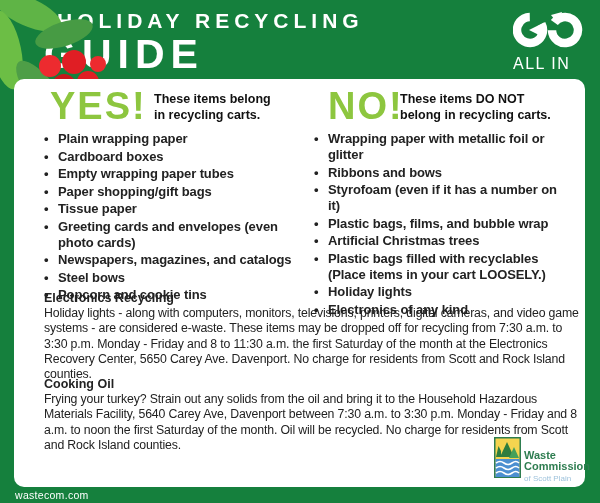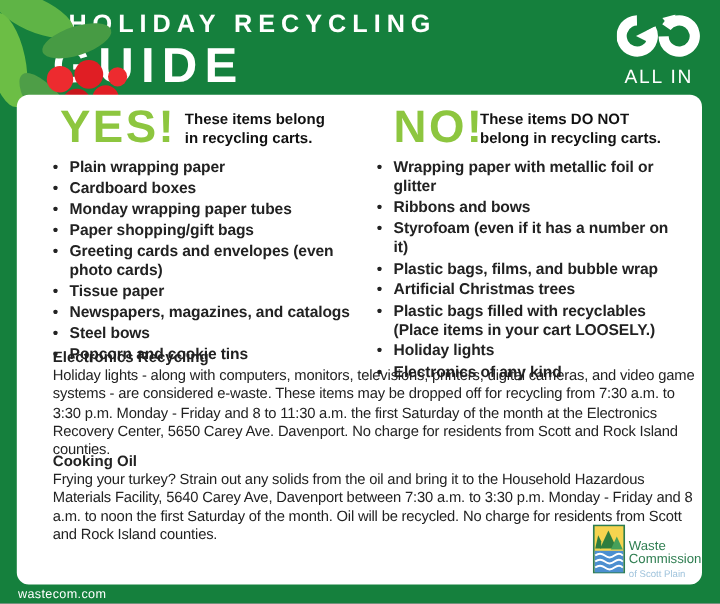--- a/index.html
+++ b/index.html
@@ -10,21 +10,21 @@
   }
   
   .title-top{
     position:absolute;left:57px;top:9px;
     color:#fff;font-size:21px;font-weight:800;letter-spacing:5px;white-space:nowrap;
   }
   .title-main{
     position:absolute;left:44px;top:31px;
     color:#fff;font-size:41px;font-weight:800;letter-spacing:6px;white-space:nowrap;
   }
-  .go-logo{position:absolute;left:513px;top:12px;width:72px;text-align:center;}
+  .go-logo{position:absolute;left:513px;top:12px;width:72px;}
   .go-tagline{color:#fff;font-size:16px;letter-spacing:1.5px;font-weight:400;margin-top:2px;}
   .sr-only{position:absolute;width:1px;height:1px;overflow:hidden;clip:rect(0 0 0 0);}
   
   .holly{position:absolute;left:-6px;top:-8px;width:150px;height:165px;pointer-events:none;}
   
   .panel{
     position:absolute;left:14px;top:79px;width:571px;height:408px;
     background:#fff;border-radius:10px;
   }
   .big-heading{
@@ -47,21 +47,21 @@
   .no-list{left:300px;top:52px;width:254px;}
   .section{position:absolute;left:30px;width:540px;color:#222;}
   .section-heading{font-size:12.5px;font-weight:700;margin-bottom:1px;}
   .section-body{font-size:12.3px;line-height:15.3px;letter-spacing:-0.15px;}
   .electronics-section{top:212px;}
   .cooking-section{top:298px;}
   
   .org-logo{position:absolute;left:480px;top:358px;width:90px;}
   .org-icon{position:absolute;left:0;top:0;}
   .org-text{position:absolute;left:30px;top:13px;line-height:11px;white-space:nowrap;}
-  .org-name{color:#2E7D50;font-size:11px;font-weight:400;}
+  .org-name{color:#2E7D50;font-size:11px;font-weight:700;}
   .org-sub{color:#9FC3DC;font-size:8px;font-weight:400;margin-top:1px;}
   
   .footer-url{
     position:absolute;left:15px;top:489px;color:#fff;font-size:10.5px;letter-spacing:0.3px;
   }
 </style>
 </head>
 <body>
 
 <div class="poster">
@@ -100,24 +100,24 @@
   <div class="panel">
 
     <div class="big-heading yes-heading">YES!</div>
     <div class="caption yes-caption">
       <div>These items belong</div>
       <div>in recycling carts.</div>
     </div>
     <ul class="item-list yes-list">
       <li>Plain wrapping paper</li>
       <li>Cardboard boxes</li>
-      <li>Monday wrapping paper tubes</li>
+      <li>Empty wrapping paper tubes</li>
       <li>Paper shopping/gift bags</li>
+      <li>Tissue paper</li>
       <li>Greeting cards and envelopes (even photo cards)</li>
-      <li>Tissue paper</li>
       <li>Newspapers, magazines, and catalogs</li>
       <li>Steel bows</li>
       <li>Popcorn and cookie tins</li>
     </ul>
 
     <div class="big-heading no-heading">NO!</div>
     <div class="caption no-caption">
       <div>These items DO NOT</div>
       <div>belong in recycling carts.</div>
     </div>

